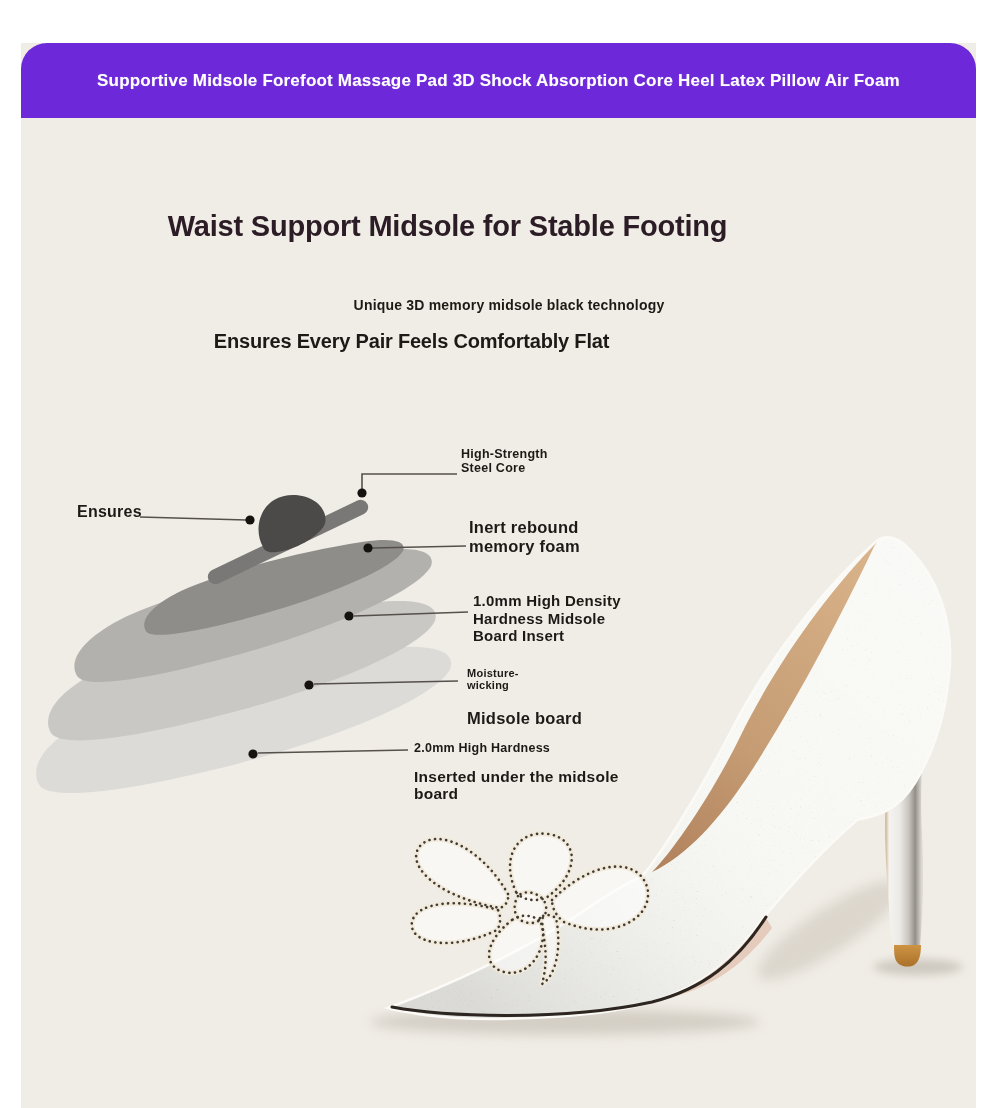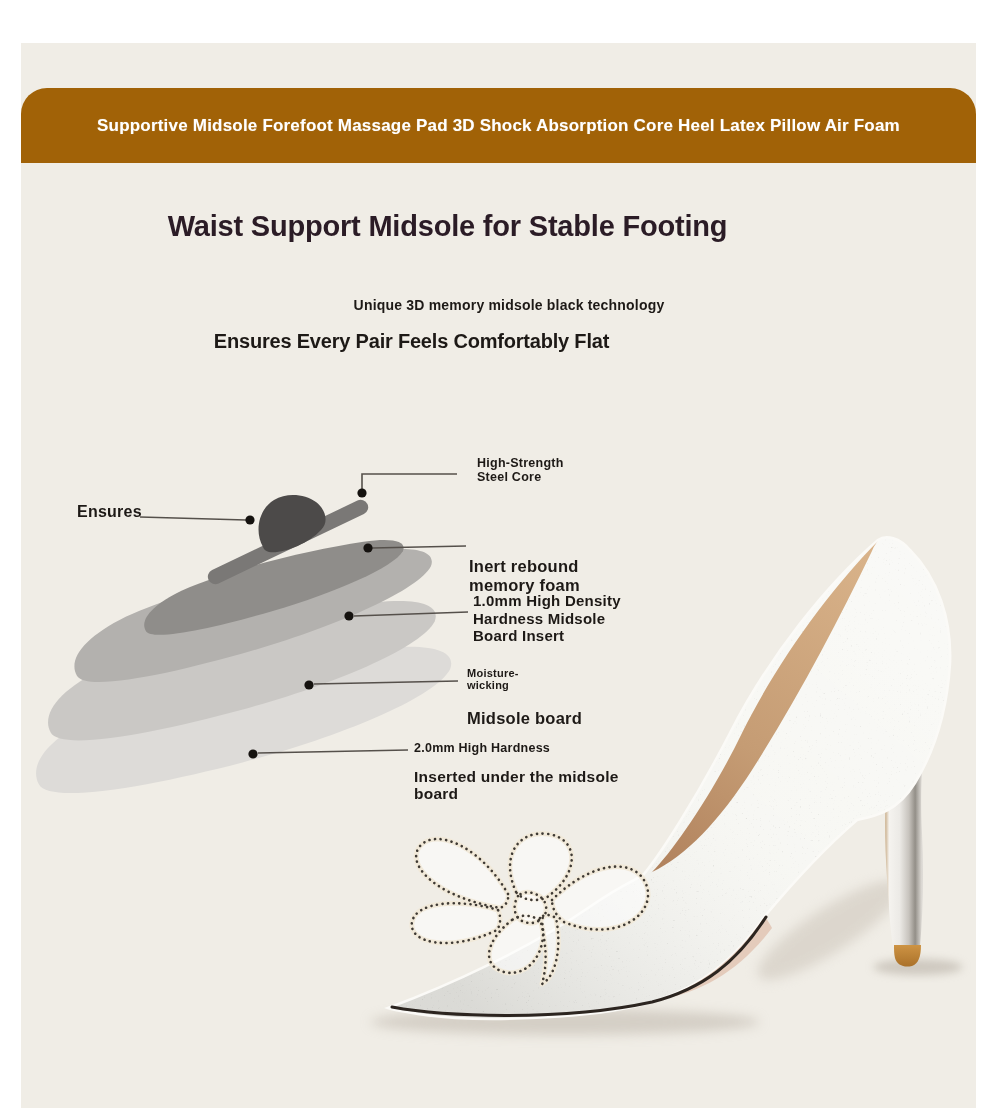--- a/index.html
+++ b/index.html
@@ -8,45 +8,45 @@
     background:#ffffff;
     font-family:"Liberation Sans","DejaVu Sans",sans-serif;
     overflow:hidden;
   }
   .content{
     position:absolute;left:21px;top:43px;width:955px;height:1065px;
     background:#f0ede6;
   }
   .banner{
     position:absolute;left:0;top:0;width:955px;height:75px;
-    background:#a16207;border-radius:26px 26px 0 0;
-    display:flex;align-items:center;justify-content:center;margin-top:45px;
+    background:#6d28d9;border-radius:26px 26px 0 0;
+    display:flex;align-items:center;justify-content:center;
   }
   .banner-text{
     color:#ffffff;font-weight:bold;font-size:17px;letter-spacing:.2px;
     text-shadow:0 0 1px rgba(255,255,255,.4);
   }
   .headline{
     position:absolute;left:0;top:167px;width:853px;text-align:center;
     font-size:29px;font-weight:bold;color:#2b1c26;letter-spacing:-.2px;
   }
   .sub-small{
     position:absolute;left:0;top:254px;width:976px;text-align:center;
     font-size:14px;font-weight:bold;color:#1d1916;letter-spacing:.2px;
   }
   .sub-large{
     position:absolute;left:0;top:287px;width:781px;text-align:center;
     font-size:20px;font-weight:bold;color:#1d1916;letter-spacing:-.2px;
   }
   .stage{position:absolute;left:0;top:0;width:955px;height:1065px;}
   .callout{position:absolute;color:#1d1916;font-weight:bold;letter-spacing:.25px;}
   .callout div{white-space:nowrap;}
-  .co0{left:440px;top:413px;font-size:12.5px;line-height:14px;margin-left:16px;}
+  .co0{left:440px;top:404px;font-size:12.5px;line-height:14px;}
   .co1{left:56px;top:460px;font-size:16px;line-height:17px;}
-  .co2{left:448px;top:475px;font-size:16.5px;line-height:19px;margin-top:39px;}
+  .co2{left:448px;top:475px;font-size:16.5px;line-height:19px;}
   .co3{left:452px;top:549px;font-size:15px;line-height:17.5px;}
   .co4{left:446px;top:624px;}
   .co4 .sm{font-size:11px;line-height:12px;}
   .co4 .lg{font-size:16.5px;line-height:19px;margin-top:18px;}
   .co5{left:393px;top:698px;}
   .co5 .sm{font-size:12.5px;line-height:15px;}
   .co5 .lg{font-size:15.5px;line-height:17px;margin-top:12px;white-space:normal;width:210px;}
 </style>
 </head>
 <body>

